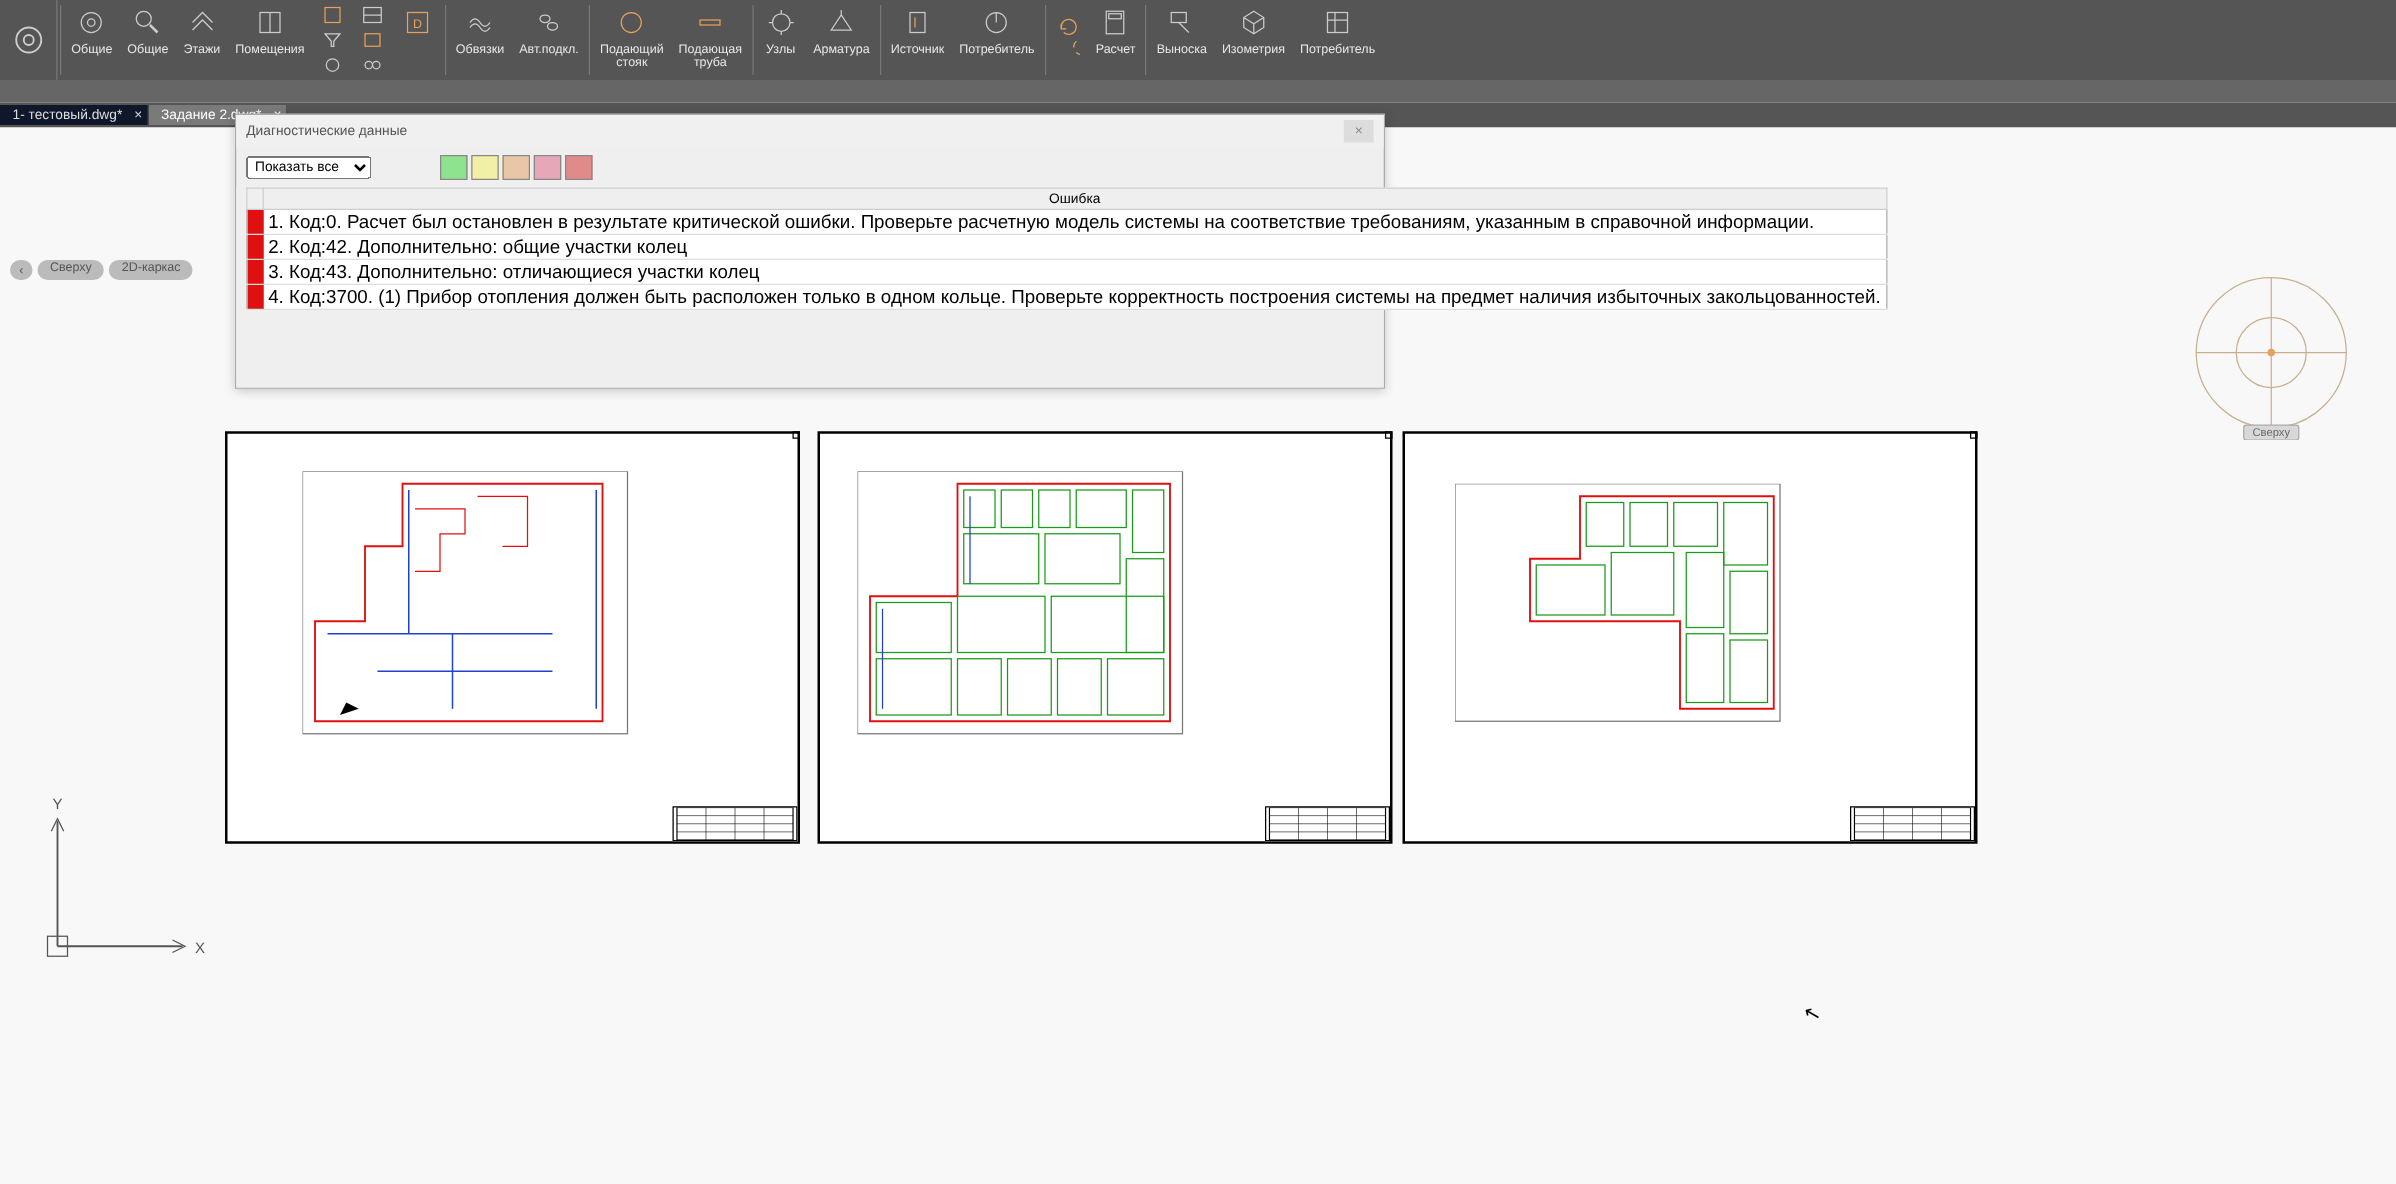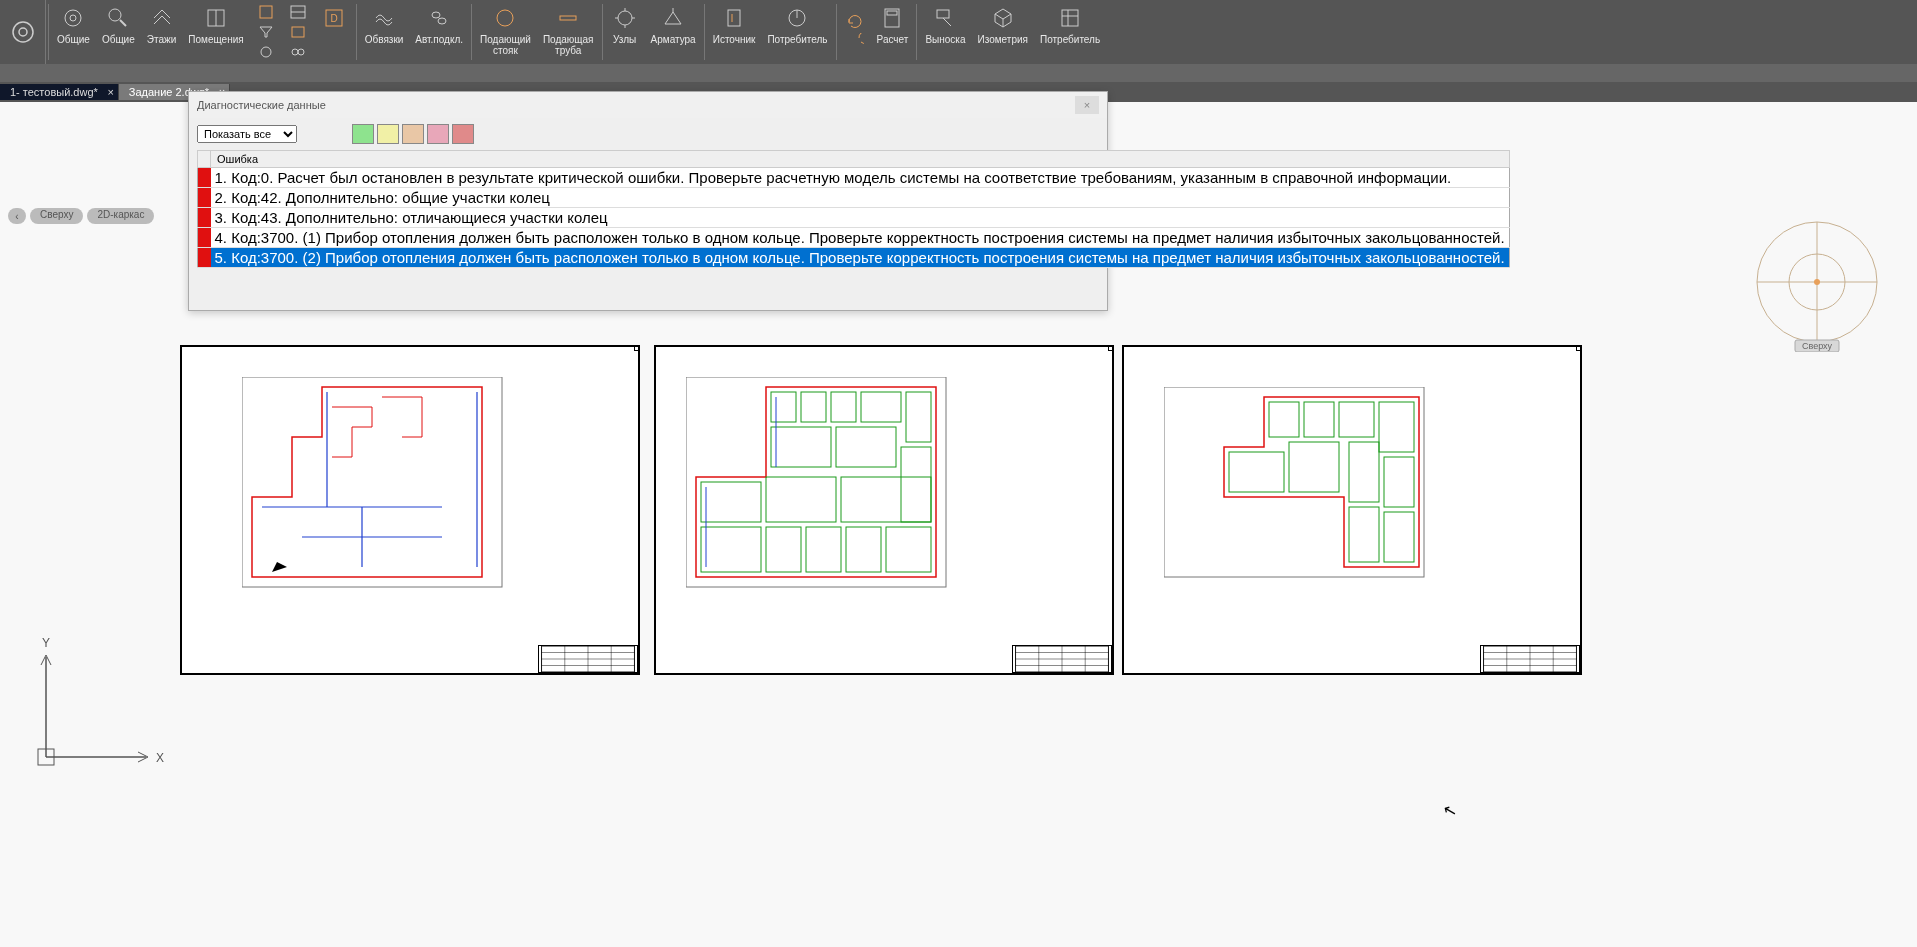--- a/index.html
+++ b/index.html
@@ -208,21 +208,21 @@
   .error-table {
     width: calc(100% - 20px);
     margin: 0 8px 8px 8px;
     border: 1px solid #aaa;
     background: #fff;
     border-collapse: collapse;
   }
   .error-table th {
     background: #efefef;
     font-weight: normal;
-    text-align: left;
+    text-align: center;
     padding: 2px 6px;
     border: 1px solid #ccc;
     font-size: 11px;
   }
   .error-table td {
     padding: 1px 4px;
     border-bottom: 1px solid #ddd;
     font-size: 15px;
     white-space: nowrap;
   }
@@ -662,20 +662,16 @@
             <td>2. Код:42. Дополнительно: общие участки колец</td>
           </tr>
           <tr>
             <td class="err-cell-color" style="background: rgb(224, 16, 16);"></td>
             <td>3. Код:43. Дополнительно: отличающиеся участки колец</td>
           </tr>
           <tr>
             <td class="err-cell-color" style="background: rgb(224, 16, 16);"></td>
             <td>4. Код:3700. (1) Прибор отопления должен быть расположен только в одном кольце. Проверьте корректность построения системы на предмет наличия избыточных закольцованностей.</td>
           </tr>
-          <tr class="row-selected">
-            <td class="err-cell-color" style="background: rgb(224, 16, 16);"></td>
-            <td>5. Код:3700. (2) Прибор отопления должен быть расположен только в одном кольце. Проверьте корректность построения системы на предмет наличия избыточных закольцованностей.</td>
-          </tr>
         </tbody>
     </table>
   </div>
 </div>
 
 </body></html>

